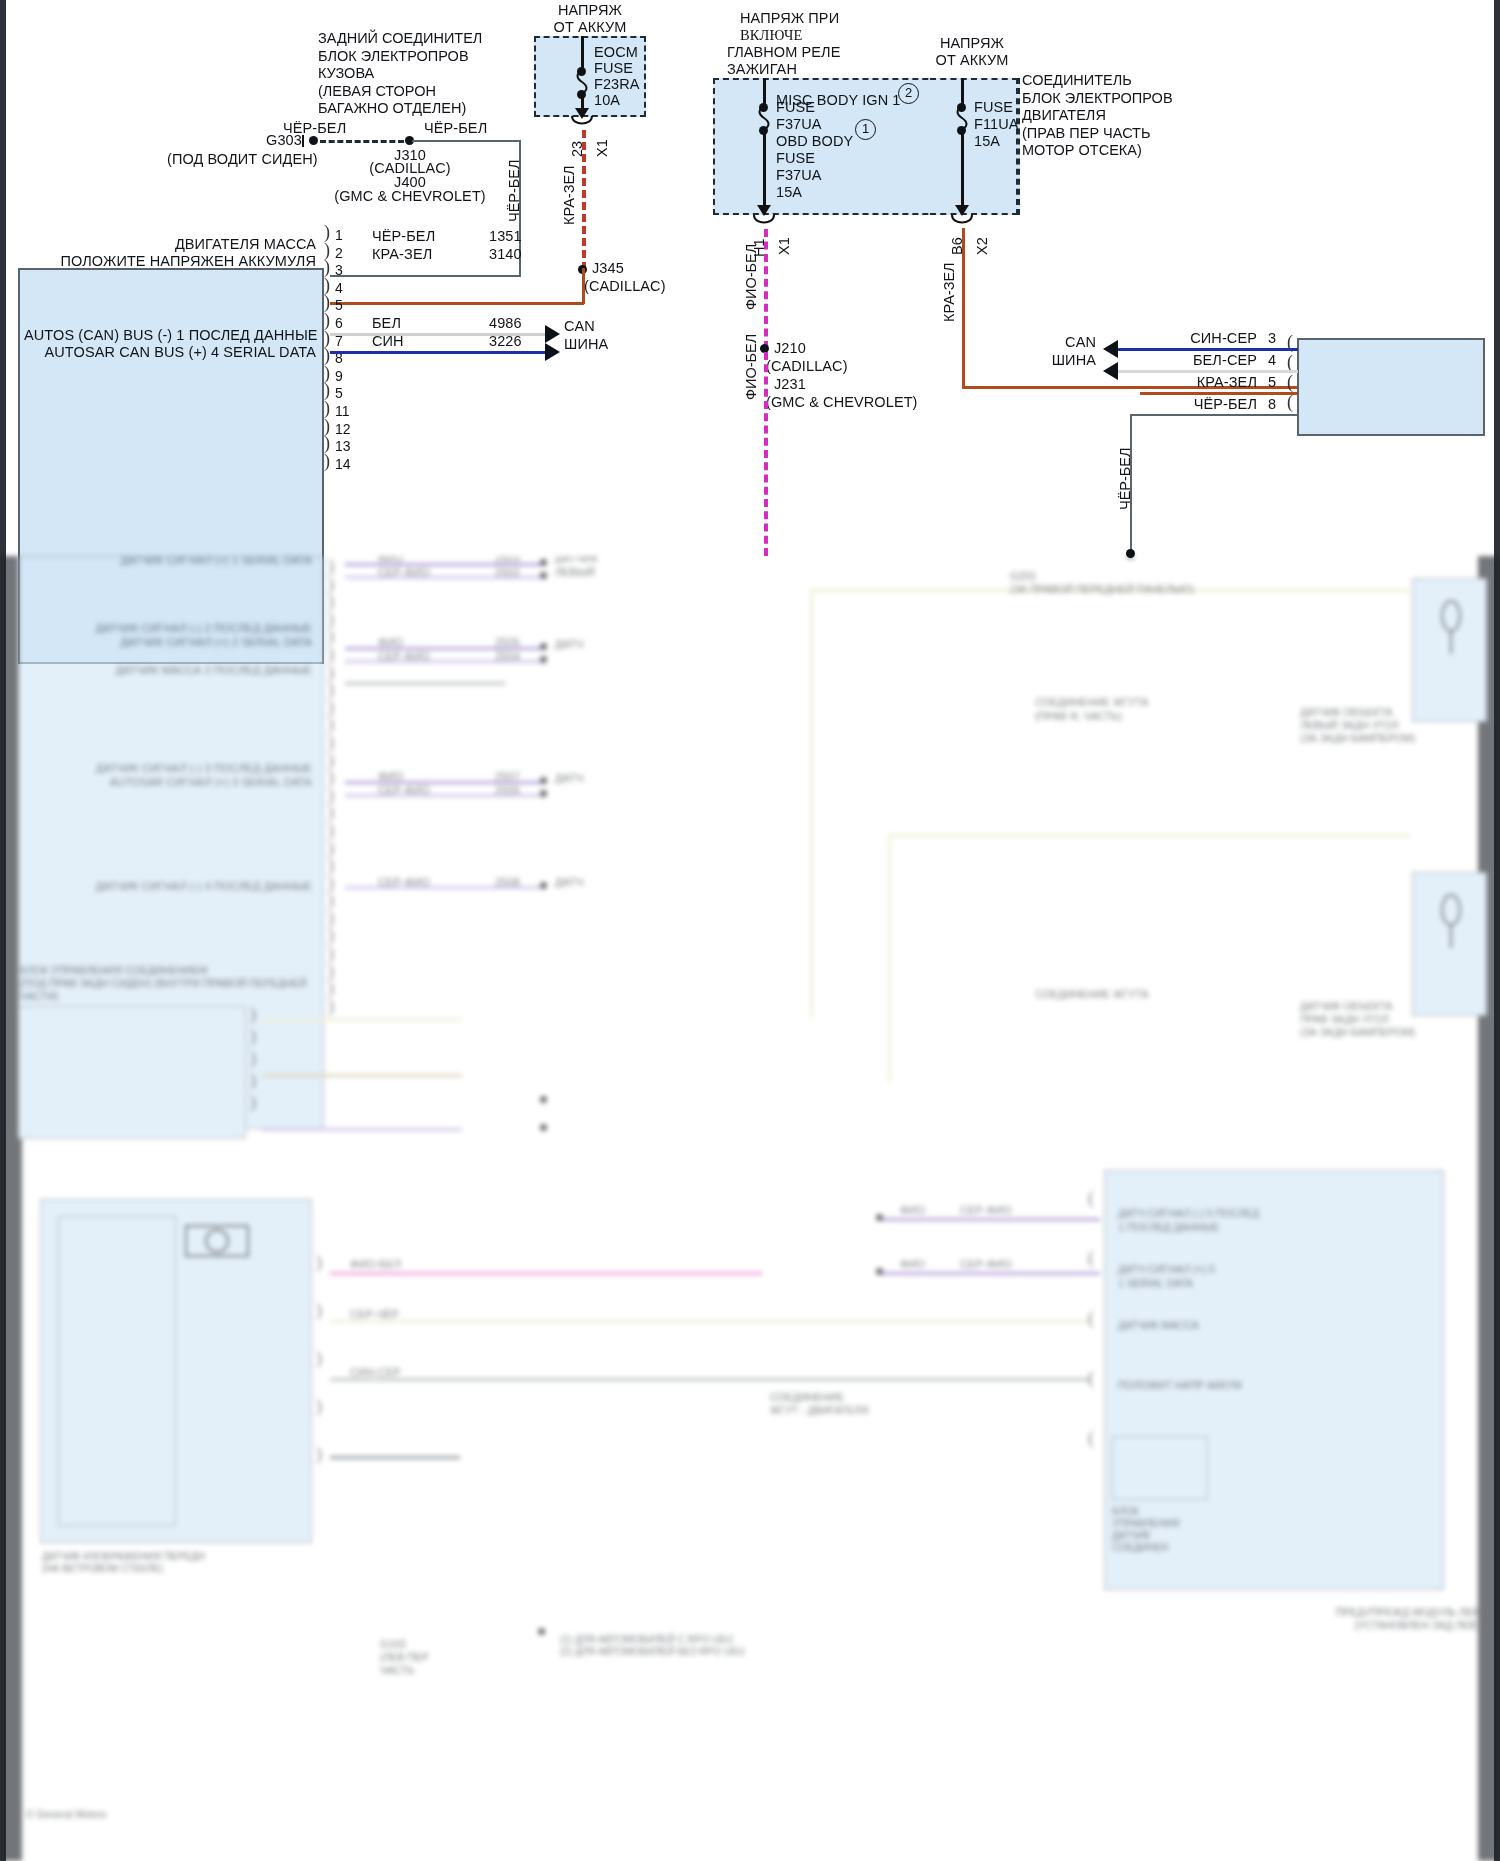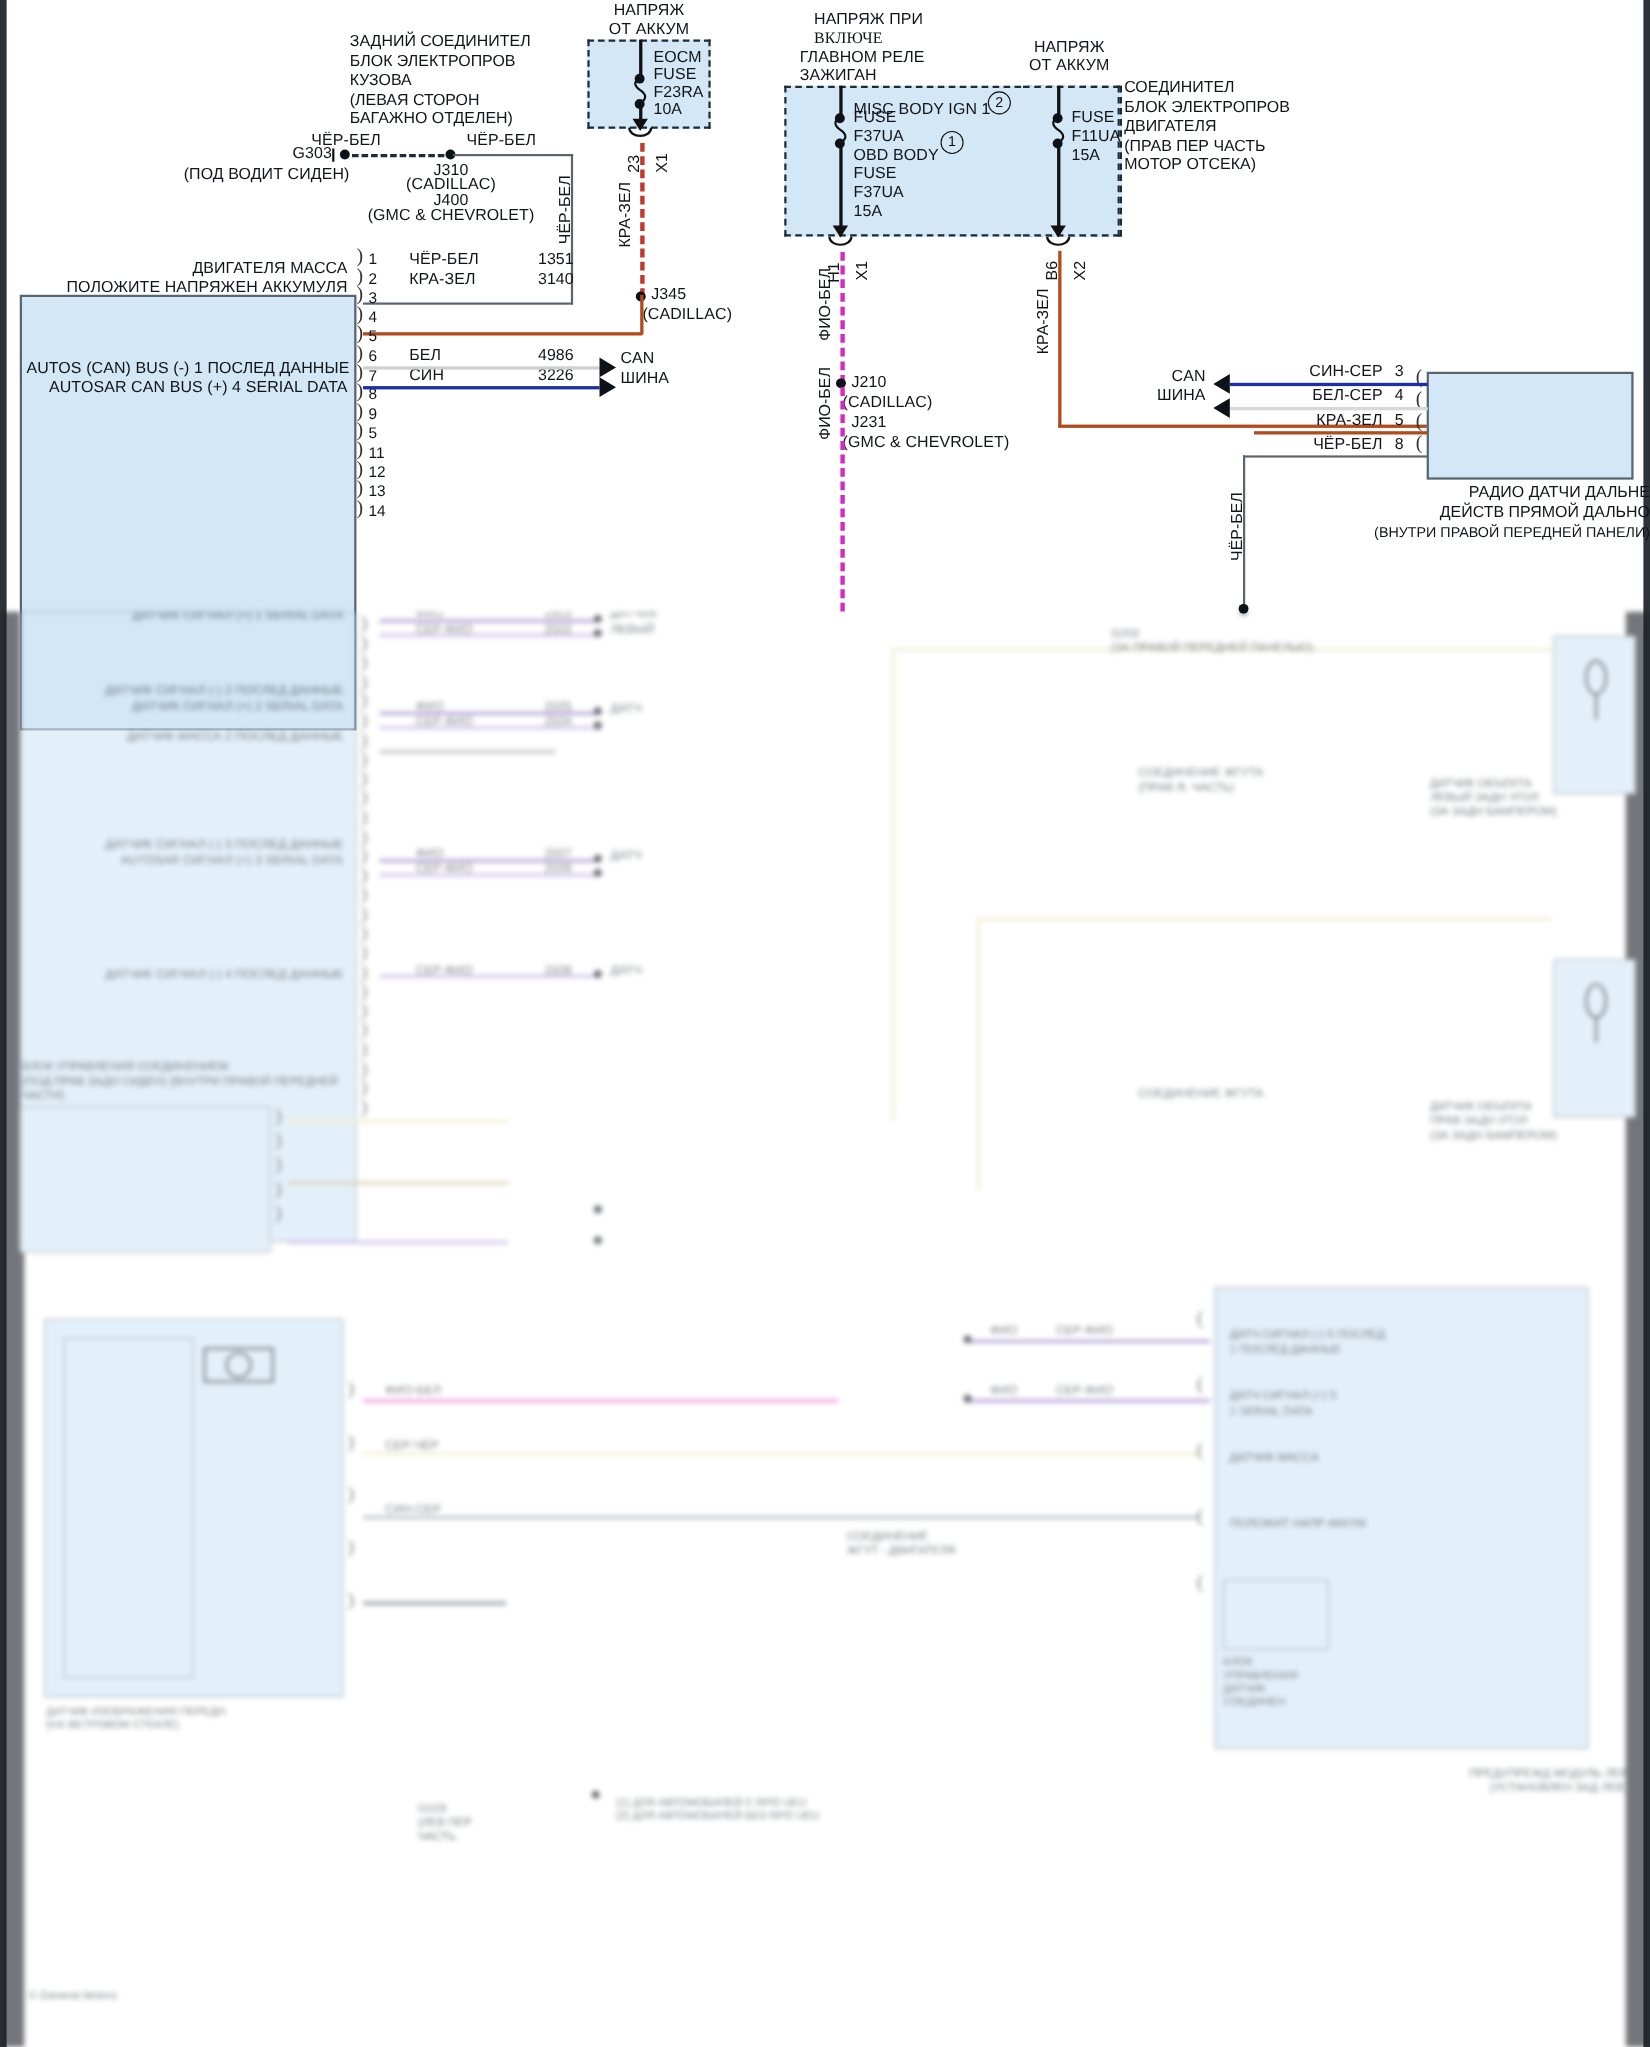--- a/index.html
+++ b/index.html
@@ -247,21 +247,21 @@
   </svg>
   <div class="dot" style="left:957px; top:126px;"></div>
   <div class="wire vw" style="left:961px; top:130px; height:83px; border-left-color:#111;"></div>
   <div class="arrow-d" style="left:955px; top:205px;"></div>
 
   <div class="txt" style="left:974px; top:99px;">FUSE</div>
   <div class="txt" style="left:974px; top:116px;">F11UA</div>
   <div class="txt" style="left:974px; top:133px;">15A</div>
 
   <div class="blk" style="left:1022px; top:72px; width:260px;">
-    <div>СОЕДИНИТЕЛ</div>
+    <div>СОЕДИНИТЕЛЬ</div>
     <div>БЛОК ЭЛЕКТРОПРОВ</div>
     <div>ДВИГАТЕЛЯ</div>
     <div>(ПРАВ ПЕР ЧАСТЬ</div>
     <div>МОТОР ОТСЕКА)</div>
   </div>
 
   <svg class="cup" style="left:950px; top:215px;" width="24" height="12" viewBox="0 0 24 12">
     <path d="M2 0 C 2 10, 22 10, 22 0" stroke="#111" stroke-width="2" fill="none"></path>
   </svg>
   <div class="vert" style="left:949px; top:255px;">B6</div>
@@ -409,25 +409,20 @@
   <div class="arrow-l" style="left:1103px; top:362px;"></div>
   <div class="txt r" style="left:1000px; top:334px; width:96px;">CAN</div>
   <div class="txt r" style="left:1000px; top:352px; width:96px;">ШИНА</div>
 
   <div class="wire hw" style="left:1140px; top:392px; width:158px; border-top-color:#b24a1b;"></div>
   <div class="wire hw thin" style="left:1130px; top:414px; width:168px; border-top-color:#5a646e;"></div>
   <div class="wire vw thin" style="left:1130px; top:414px; height:138px; border-left-color:#5a646e; border-left-width:2px;"></div>
   <div class="vert" style="left:1117px; top:510px;">ЧЁР-БЕЛ</div>
   <div class="dot" style="left:1126px; top:549px;"></div>
 
-  <div class="blk" style="left:1240px; top:440px; width:260px; text-align:right;">
-    <div>РАДИО ДАТЧИ ДАЛЬНЕ</div>
-    <div>ДЕЙСТВ ПРЯМОЙ ДАЛЬНО</div>
-    <div style="font-size:13px;">(ВНУТРИ ПРАВОЙ ПЕРЕДНЕЙ ПАНЕЛИ)</div>
-  </div>
 
   <div id="lower-fade">
 
     <div class="edge-dark" style="left:0; top:0; width:22px; height:1305px;"></div>
     <div class="edge-dark" style="left:1478px; top:0; width:22px; height:1305px;"></div>
 
     <div class="modulefill" style="left:18px; top:0px; width:306px; height:573px;"></div>
     <div class="pins" style="left:328px; top:4px; width:24px;">
       <div class="pinrow">
           <span class="brk">)</span>

